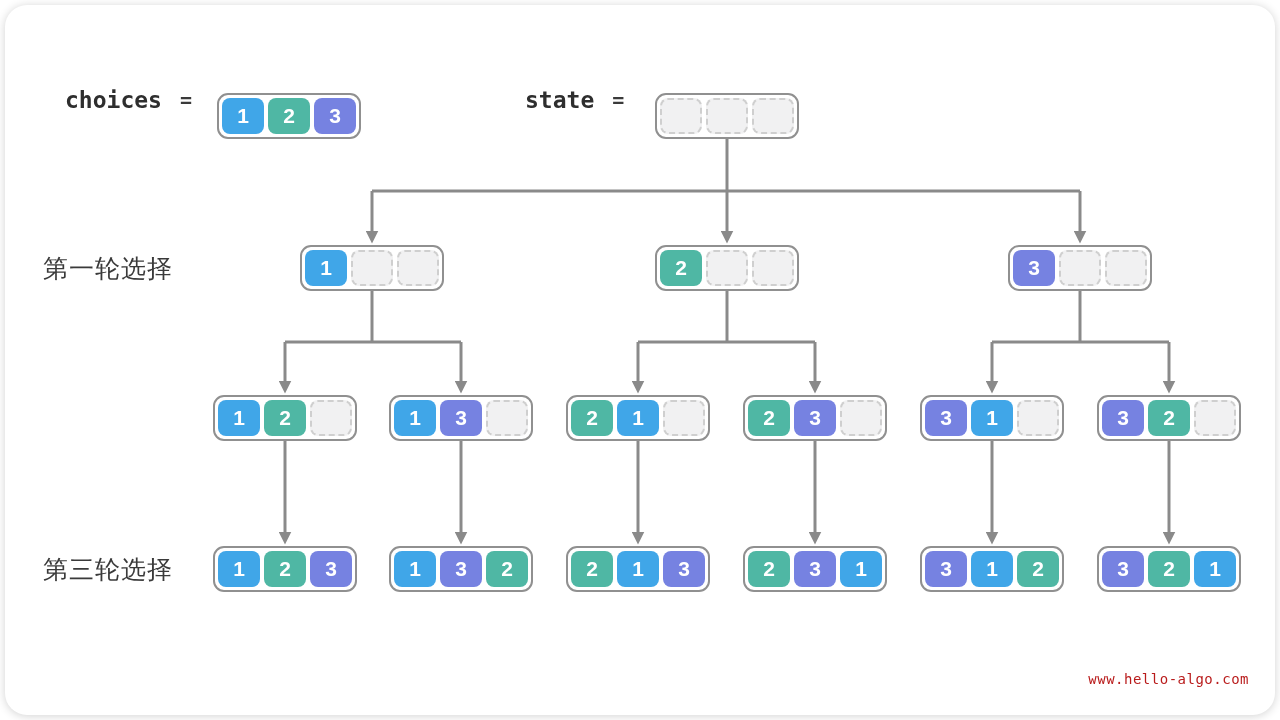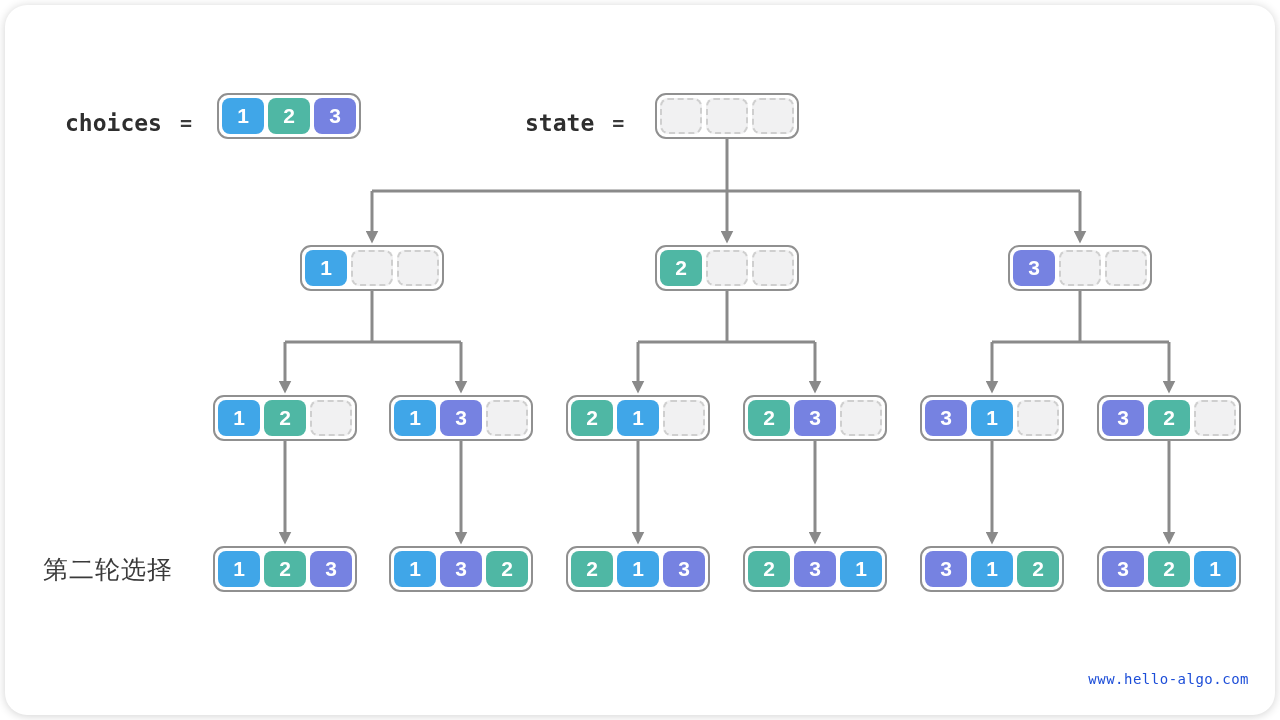--- a/index.html
+++ b/index.html
@@ -7,21 +7,21 @@
     position:relative;width:1280px;height:720px;overflow:hidden;
     font-family:"Liberation Sans",sans-serif;
   }
   #card{
     position:absolute;left:5px;top:5px;right:5px;bottom:5px;
     background:#ffffff;border-radius:22px;
     box-shadow:0 1px 10px rgba(0,0,0,0.18);
   }
   
   .hdr-text{
-    position:absolute;top:95px;height:46px;display:flex;align-items:center;gap:18px;
+    position:absolute;top:72px;height:46px;display:flex;align-items:center;gap:18px;
     font-family:"DejaVu Sans Mono","Liberation Mono",monospace;
     font-weight:bold;font-size:23px;color:#2e2e2e;
   }
   .hdr-text .eq{font-size:20px;font-weight:bold;color:#3a3a3a;}
   #choices-text{left:60px;}
   #state-text{left:520px;}
   
   .node{
     position:absolute;width:144px;height:46px;box-sizing:border-box;
     background:#ffffff;border:2px solid #909090;border-radius:11px;
@@ -40,21 +40,21 @@
   .row-label{
     position:absolute;left:38px;height:46px;display:flex;align-items:center;
     font-size:25px;letter-spacing:1px;color:#3a3a3a;font-weight:500;
   }
   
   #connectors{position:absolute;left:0;top:0;width:1280px;height:720px;pointer-events:none;}
   
   #watermark{
     position:absolute;right:26px;bottom:28px;
     font-family:"DejaVu Sans Mono","Liberation Mono",monospace;
-    font-size:14px;color:#1d4ed8;letter-spacing:0.5px;
+    font-size:14px;color:#b91c1c;letter-spacing:0.5px;
   }
 </style>
 </head>
 <body>
 
 <div id="canvas">
   <div id="card">
 
     <svg id="connectors" viewBox="0 0 1280 720" xmlns="http://www.w3.org/2000/svg">
       <defs>
@@ -104,21 +104,22 @@
     <div id="state-text" class="hdr-text">
       <span>state</span>
       <span class="eq">=</span>
     </div>
     <div class="node" style="left:650px;top:88px;">
         <div class="cell empty"></div>
         <div class="cell empty"></div>
         <div class="cell empty"></div>
       </div>
 
-    <div class="row-label" style="top:541px;">第二轮选择</div>
+    <div class="row-label" style="top:240px;">第一轮选择</div>
+    <div class="row-label" style="top:541px;">第三轮选择</div>
 
     <div class="node" style="left:295px;top:240px;">
         <div class="cell" style="background: rgb(64, 166, 232);">1</div>
         <div class="cell empty"></div>
         <div class="cell empty"></div>
       </div>
     <div class="node" style="left:650px;top:240px;">
         <div class="cell" style="background: rgb(79, 183, 164);">2</div>
         <div class="cell empty"></div>
         <div class="cell empty"></div>

